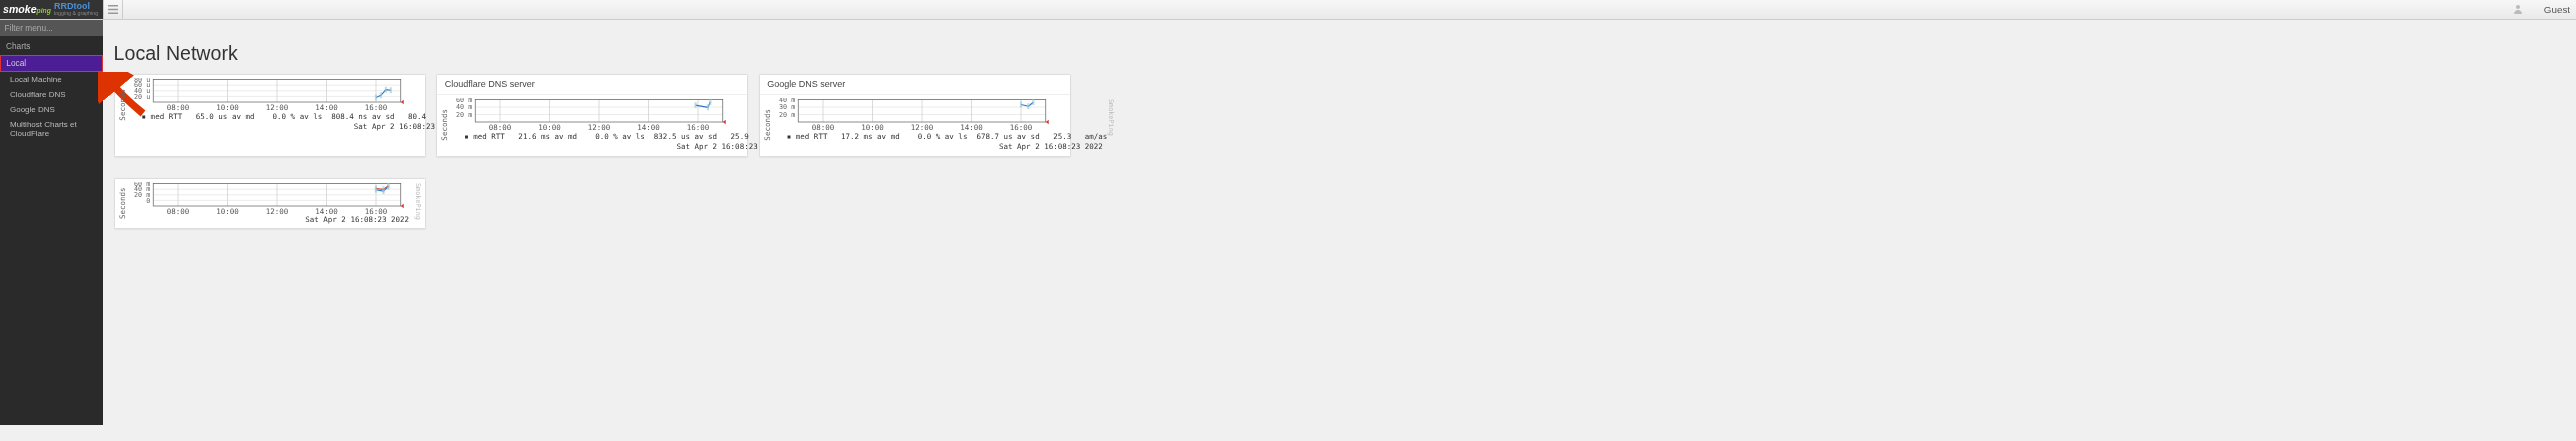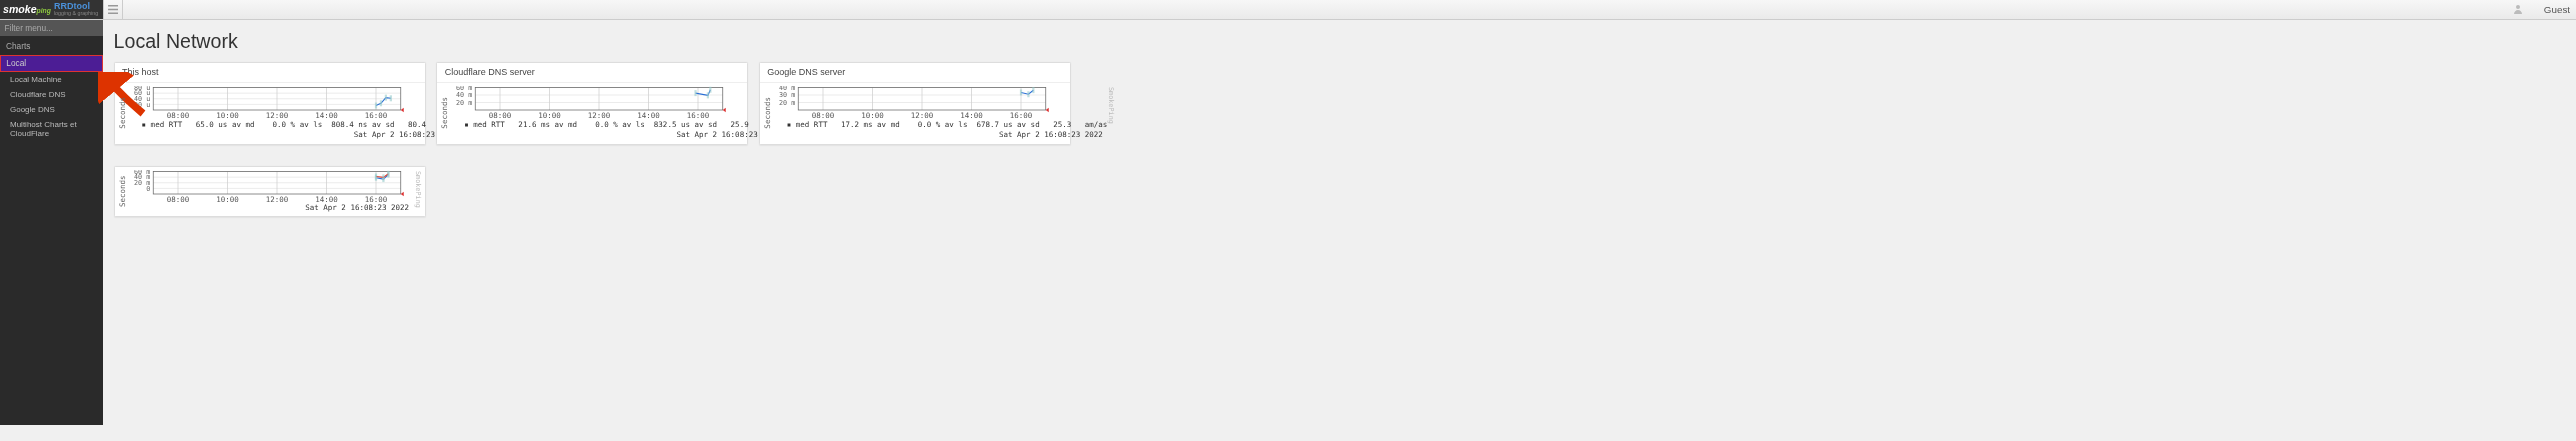--- a/index.html
+++ b/index.html
@@ -20,21 +20,21 @@
   .sidebar { position:absolute; left:0; top:19.6px; bottom:16px; width:103px; background:#2a2a2a; color:#bbb; font-size:8.3px; }
   .filter { width:100%; background:#555; border:none; color:#bbb; padding:3px 4.5px; font-size:8.3px; height:16.6px;}
   .filter::placeholder{color:#aaa;}
   .side-head { padding:4.5px 6px; color:#aaa; }
   .side-item { padding:3px 6px; color:#ccc; cursor:pointer; }
   .side-item.sub { padding-left:10px; color:#bbb; font-size:8px;}
   .side-item.active { border:0.8px solid #d33; background:#4c1d95; padding:2.3px 5.3px;}
   
   
   .main { margin-left:103px; padding:6px 10.6px; }
-  h1.page-title { font-size:19.6px; font-weight:normal; color:#333; margin:4px 0 9px; }
+  h1.page-title { font-size:19.6px; font-weight:normal; color:#333; margin:16px 0 9px; }
   .panels { display:flex; flex-wrap:wrap; gap:10.6px; }
   .panel { width:312px; background:#fff; border:0.8px solid #ddd; border-radius:1.5px; box-shadow:0 0.8px 1.5px rgba(0,0,0,.06); }
   .panel-header { padding:4.5px 7.5px; font-size:9px; color:#444; border-bottom:0.8px solid #eee; }
   .panel-body { padding:3px 3px 4.5px 3px; display:flex; }
   
   .ylabel { writing-mode:vertical-rl; transform:rotate(180deg); font-family:monospace; font-size:7.5px; color:#666; text-align:center; padding:1.5px 0;}
   .rlabel { writing-mode:vertical-rl; font-family:monospace; font-size:6.8px; color:#bbb; padding:1.5px 0;}
   .chartcol { flex:1; }
   
   svg.chart { display:block; }
@@ -90,21 +90,20 @@
           <path d="M0,0 L0,6 L8,3 z" fill="#d30"></path>
         </marker>
       </defs>
   <path d="M60,55 Q30,30 12,8" stroke="#d30" stroke-width="10" fill="none" marker-end="url(#ah)"></path>
 </svg>
 
 <div class="main">
   <h1 class="page-title">Local Network</h1>
   <div class="panels" id="panels">
         <div class="panel">
-          <div class="panel-header">This host</div>
           <div class="panel-body">
             <div class="ylabel">Seconds</div>
             <div class="chartcol">
               <svg class="chart" width="279" height="33" viewBox="0 0 370 44" style="font-size:13px">
                 <g class="grid">
                   <line x1="34" y1="2" x2="364" y2="2"></line>
                   <text x="30" y="5" text-anchor="end" class="ytick" font-family="monospace" font-size="9" fill="#666">80 u</text>
                   <line x1="34" y1="9.5" x2="364" y2="9.5"></line>
                   <text x="30" y="12.5" text-anchor="end" class="ytick" font-family="monospace" font-size="9" fill="#666">60 u</text>
                   <line x1="34" y1="17" x2="364" y2="17"></line>

